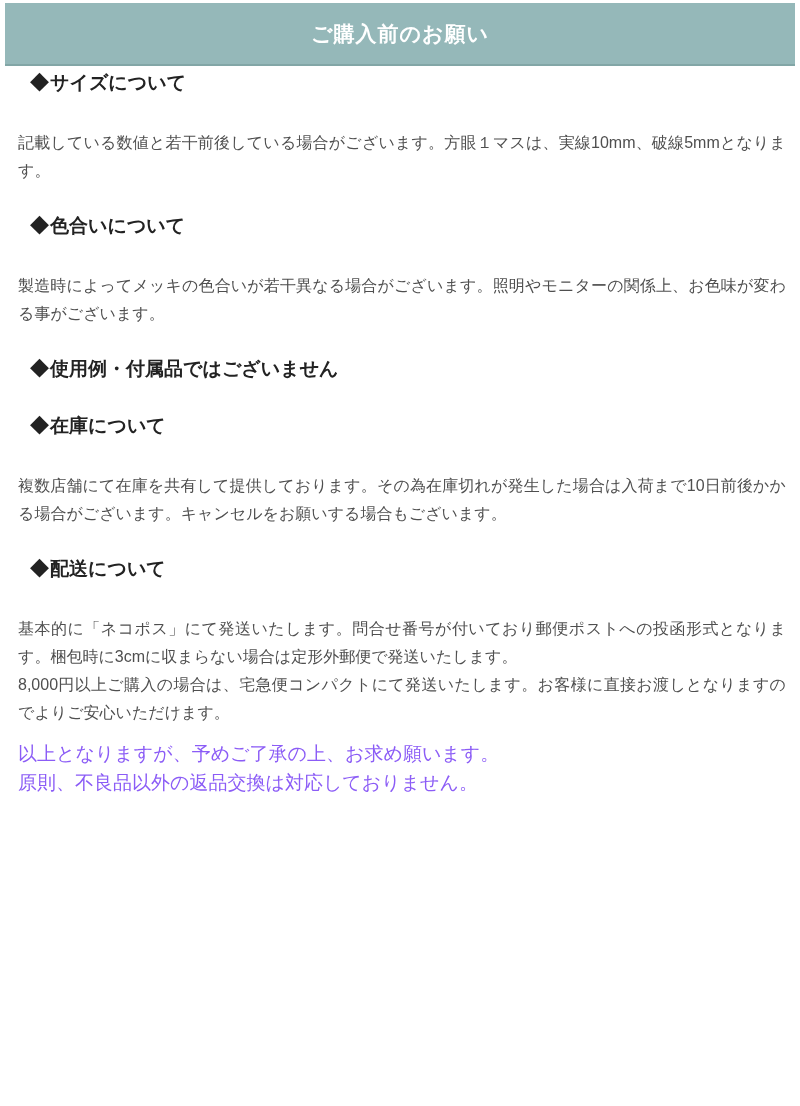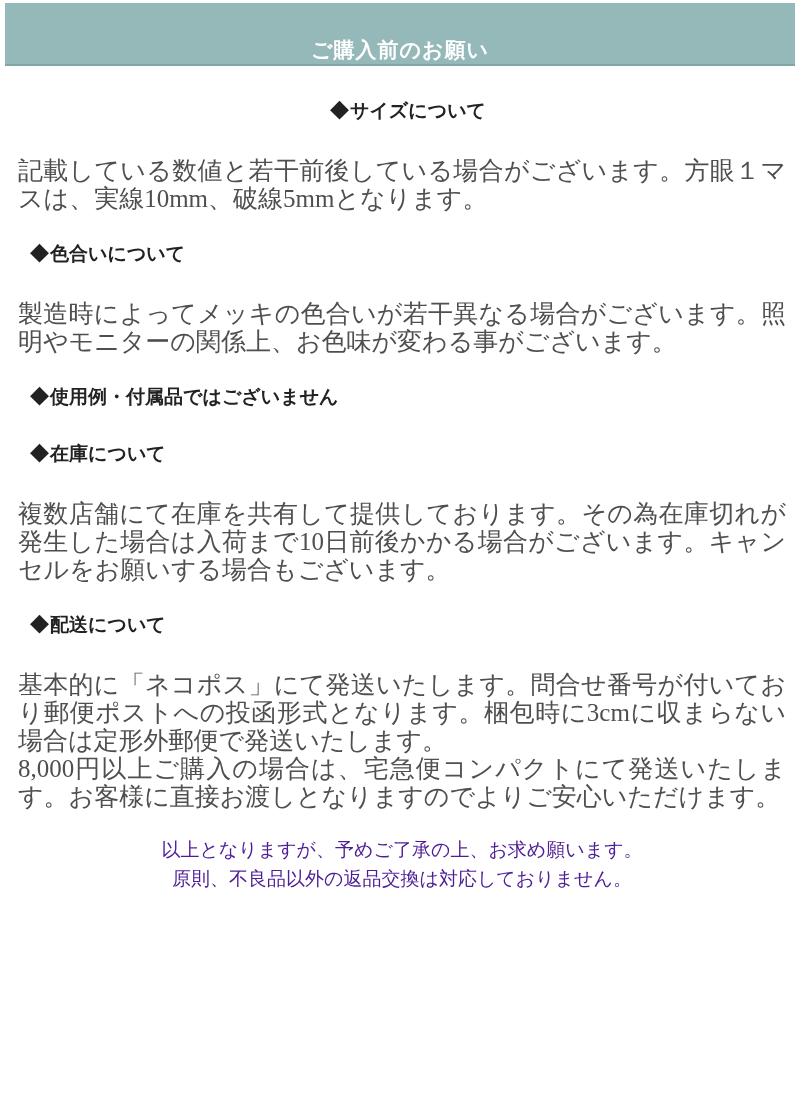--- a/index.html
+++ b/index.html
@@ -12,62 +12,59 @@
     min-height: 1106px;
     font-family: "Liberation Sans", sans-serif;
     -webkit-font-smoothing: antialiased;
   }
   .banner {
     margin: 3px 5px 0 5px;
     height: 61px;
     background: #95b8b9;
     border-bottom: 2px solid #82a6a6;
     display: flex;
-    align-items: flex-end;
+    align-items: center;
     justify-content: center;
   }
   .banner-title {
     color: #ffffff;
     font-size: 21px;
     font-weight: bold;
     letter-spacing: 1px;
   }
   .content {
     padding: 0 14px 0 18px;
   }
   .section-heading {
     margin: 30px 0 36px 12px;
     font-size: 19px;
     line-height: 21px;
     font-weight: bold;
     color: #222222;
   }
   .section:first-of-type .section-heading {
-    margin-top: 34px;
-    text-align: center;
+    margin-top: 6px;
   }
   .diamond-bullet {
     margin-right: 1px;
   }
   .section-body {
     margin: 0;
-    font-size: 25px;
+    font-size: 16px;
     line-height: 28px;
     color: #4f4f4f;
     white-space: pre-line;
     text-align: justify;
     text-justify: inter-ideograph;
-    font-family: Liberation Serif, serif;
   }
   .closing {
-    margin-top: 24px;
+    margin-top: 12px;
     font-size: 19px;
     line-height: 29px;
-    color: #4c1d95;
-    text-align: center;
+    color: #8b5cf6;
   }
 </style>
 </head>
 <body>
 
 <div class="banner">
   <span class="banner-title">ご購入前のお願い</span>
 </div>
 
 <div class="content">

